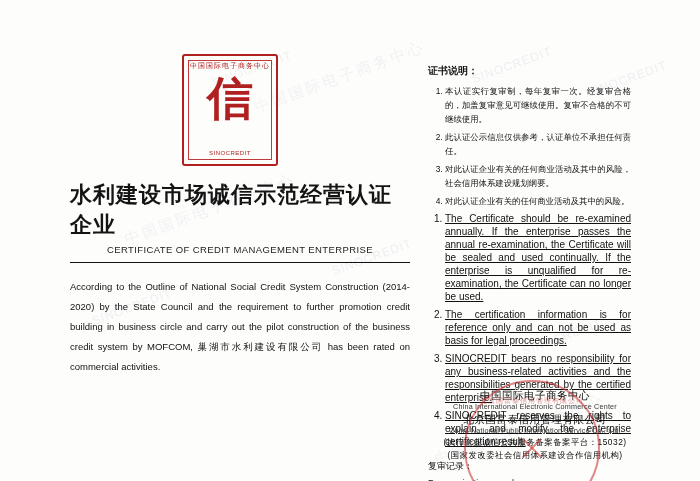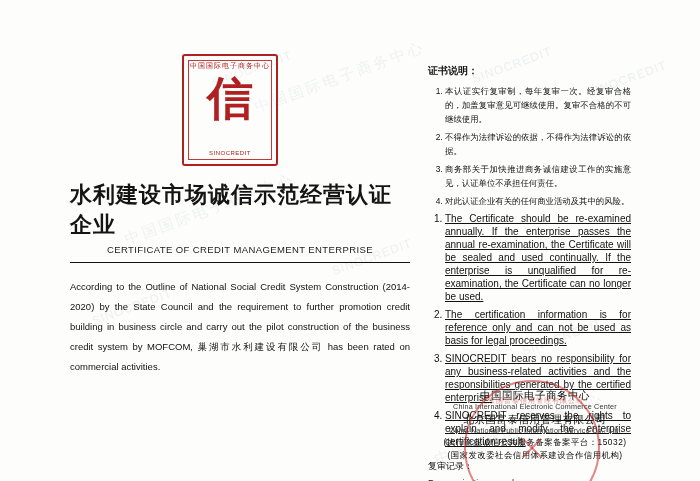--- a/index.html
+++ b/index.html
@@ -294,22 +294,22 @@
 
 
     <div class="body-en">According to the Outline of National Social Credit System Construction (2014-2020) by the State Council and the requirement to further promotion credit building in business circle and carry out the pilot construction of the business credit system by MOFCOM, 巢湖市水利建设有限公司 has been rated on commercial activities.</div>
 
   </div>
 
   <div class="right-col">
     <div class="notes-title">证书说明：</div>
     <ol class="notes-cn">
       <li>本认证实行复审制，每年复审一次。经复审合格的，加盖复审意见可继续使用。复审不合格的不可继续使用。</li>
-      <li>不得作为法律诉讼的依据，不得作为法律诉讼的依据。</li>
-      <li>商务部关于加快推进商务诚信建设工作的实施意见，认证单位不承担任何责任。</li>
+      <li>此认证公示信息仅供参考，认证单位不承担任何责任。</li>
+      <li>对此认证企业有关的任何商业活动及其中的风险，社会信用体系建设规划纲要。</li>
       <li>对此认证企业有关的任何商业活动及其中的风险。</li>
     </ol>
 
     <ol class="notes-en">
       <li>The Certificate should be re-examined annually. If the enterprise passes the annual re-examination, the Certificate will be sealed and used continually. If the enterprise is unqualified for re-examination, the Certificate can no longer be used.</li>
       <li>The certification information is for reference only and can not be used as basis for legal proceedings.</li>
       <li>SINOCREDIT bears no responsibility for any business-related activities and the responsibilities generated by the certified enterprise.</li>
       <li>SINOCREDIT reserves the rights to explain and modify the enterprise certification result.</li>
     </ol>
 

